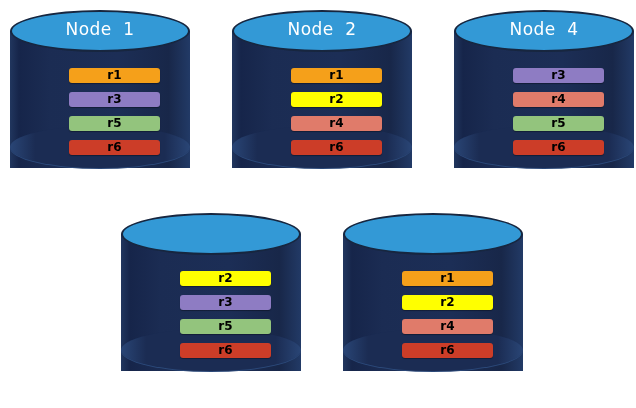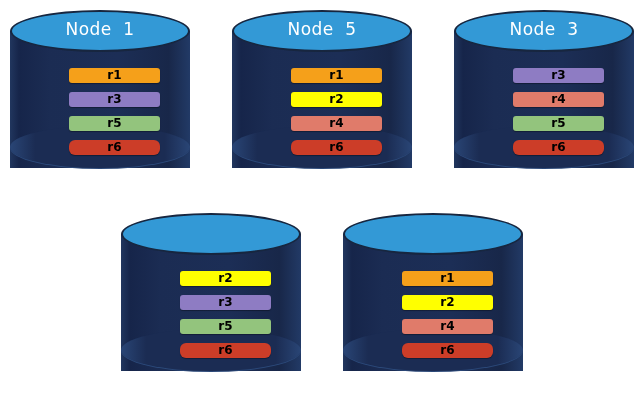--- a/index.html
+++ b/index.html
@@ -121,21 +121,21 @@
     border-radius: 3px;
     text-align: center;
     font-size: 12px;
     font-weight: bold;
     color: #000000;
     line-height: 15px;
     font-family: "DejaVu Sans", sans-serif;
     box-shadow: 0 1px 1px rgba(0,0,0,0.35);
     margin-left: 29px;
   }
-  .replica:last-child { margin-bottom: 0; border-radius: 6px; }
+  .replica:last-child { margin-bottom: 0; }
 </style>
 </head>
 <body>
 
 <div id="diagram">
     <div class="node" style="left: 10px; top: 10px;">
       <div class="node-body">
         <div class="cyl-side"></div>
         <div class="cyl-bottom"></div>
         <div class="cyl-bottom-shade"></div>
@@ -149,36 +149,36 @@
         <div class="replica" style="background: rgb(204, 61, 40);">r6</div>
       </div>
     </div>
     <div class="node" style="left: 232px; top: 10px;">
       <div class="node-body">
         <div class="cyl-side"></div>
         <div class="cyl-bottom"></div>
         <div class="cyl-bottom-shade"></div>
         <div class="cyl-top"></div>
       </div>
-      <div class="node-title">Node  5</div>
+      <div class="node-title">Node  2</div>
       <div class="replica-list">
         <div class="replica" style="background: rgb(245, 160, 26);">r1</div>
         <div class="replica" style="background: rgb(255, 255, 0);">r2</div>
         <div class="replica" style="background: rgb(224, 123, 106);">r4</div>
         <div class="replica" style="background: rgb(204, 61, 40);">r6</div>
       </div>
     </div>
     <div class="node" style="left: 454px; top: 10px;">
       <div class="node-body">
         <div class="cyl-side"></div>
         <div class="cyl-bottom"></div>
         <div class="cyl-bottom-shade"></div>
         <div class="cyl-top"></div>
       </div>
-      <div class="node-title">Node  3</div>
+      <div class="node-title">Node  4</div>
       <div class="replica-list">
         <div class="replica" style="background: rgb(142, 124, 195);">r3</div>
         <div class="replica" style="background: rgb(224, 123, 106);">r4</div>
         <div class="replica" style="background: rgb(147, 196, 125);">r5</div>
         <div class="replica" style="background: rgb(204, 61, 40);">r6</div>
       </div>
     </div>
     <div class="node" style="left: 121px; top: 213px;">
       <div class="node-body">
         <div class="cyl-side"></div>

